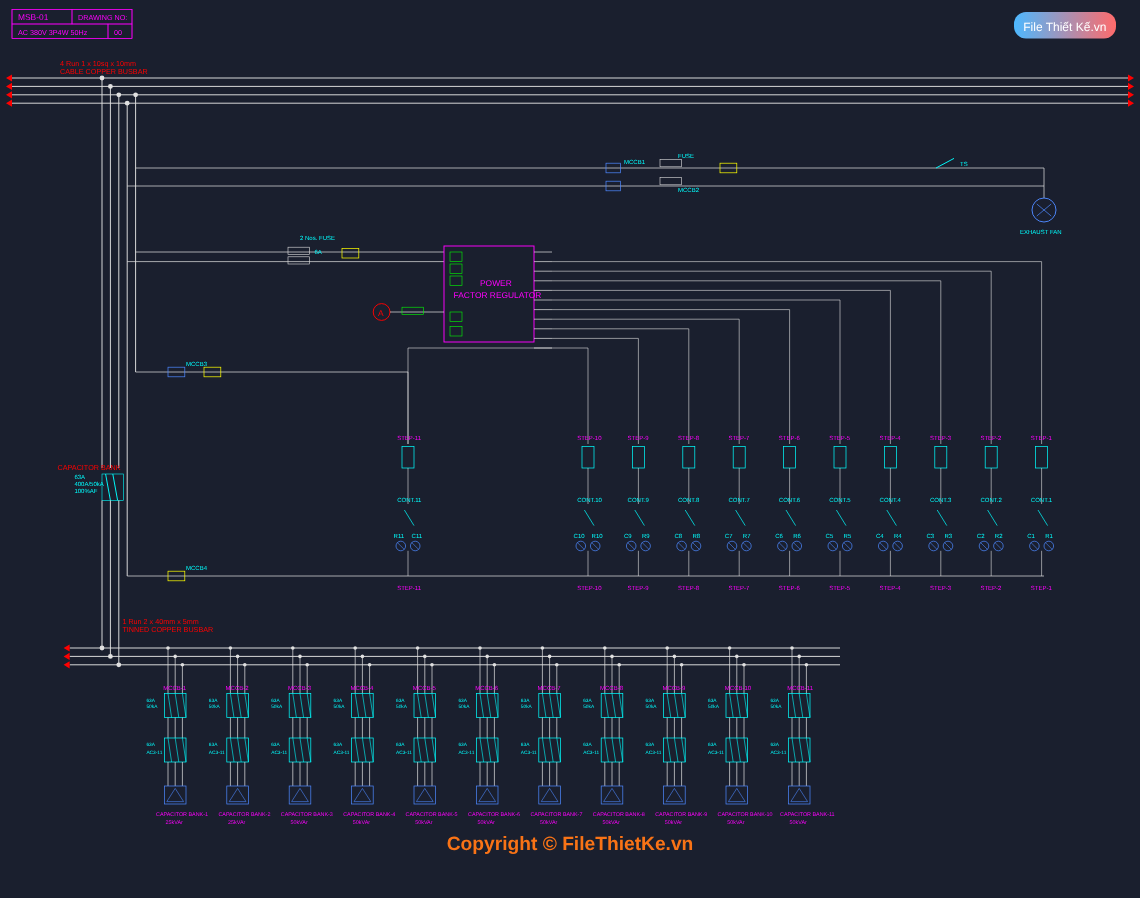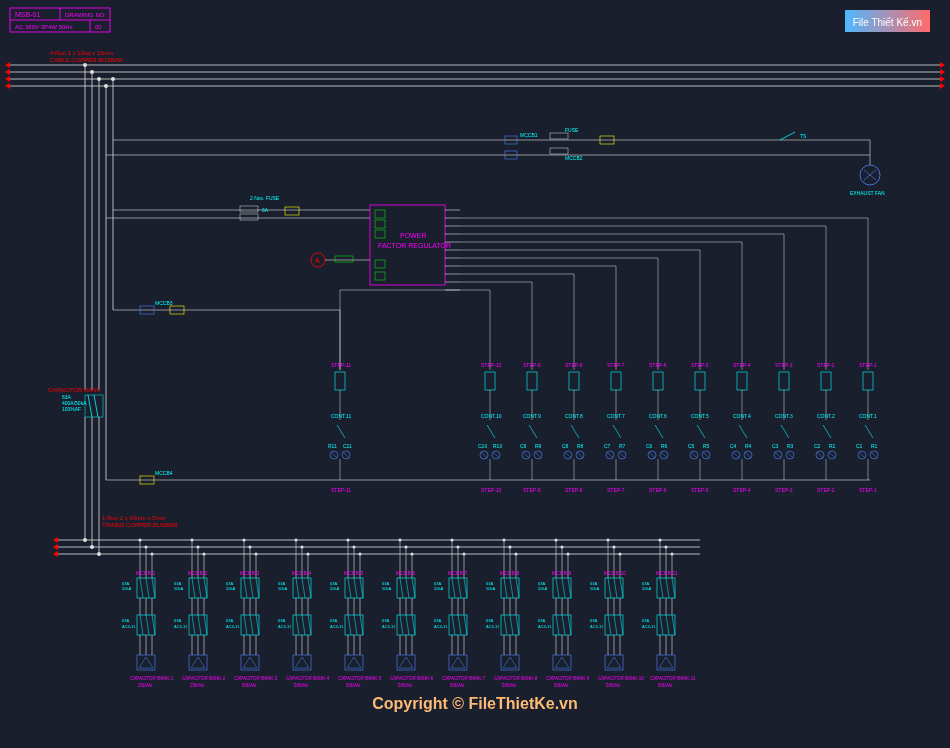--- a/index.html
+++ b/index.html
@@ -1,19 +1,19 @@
 <!DOCTYPE html>
 <html><head>
 <meta charset="utf-8">
 <style>
 body{margin:0;background:#1a1f2e;font-family:Arial,sans-serif;width:950px;height:748px;position:relative;overflow:hidden}
 svg{position:absolute;top:0;left:0}
-.logo{position:absolute;top:10px;right:20px;background:linear-gradient(to right,#4db8ff,#ff6b6b);padding:3px 8px;border-radius:0;font-weight:bold;font-size:14px;color:#fff}
+.logo{position:absolute;top:10px;right:20px;background:linear-gradient(to right,#4db8ff,#ff6b6b);padding:3px 8px;border-radius:10px;font-weight:bold;font-size:14px;color:#fff}
 .logo span{font-size:10px;font-weight:normal}
-.copyright{position:absolute;bottom:35px;left:50%;transform:translateX(-50%);color:#fdba74;font-weight:bold;font-size:16px}
+.copyright{position:absolute;bottom:35px;left:50%;transform:translateX(-50%);color:#f97316;font-weight:bold;font-size:16px}
 text{font-family:Arial,sans-serif}
 </style>
 </head>
 <body>
 
 <svg width="950" height="748">
 
   <g>
     <rect x="10" y="8" width="100" height="24" fill="none" stroke="#ff00ff" stroke-width="0.5"></rect>
     <rect x="10" y="8" width="50" height="12" fill="none" stroke="#ff00ff" stroke-width="0.5"></rect>

